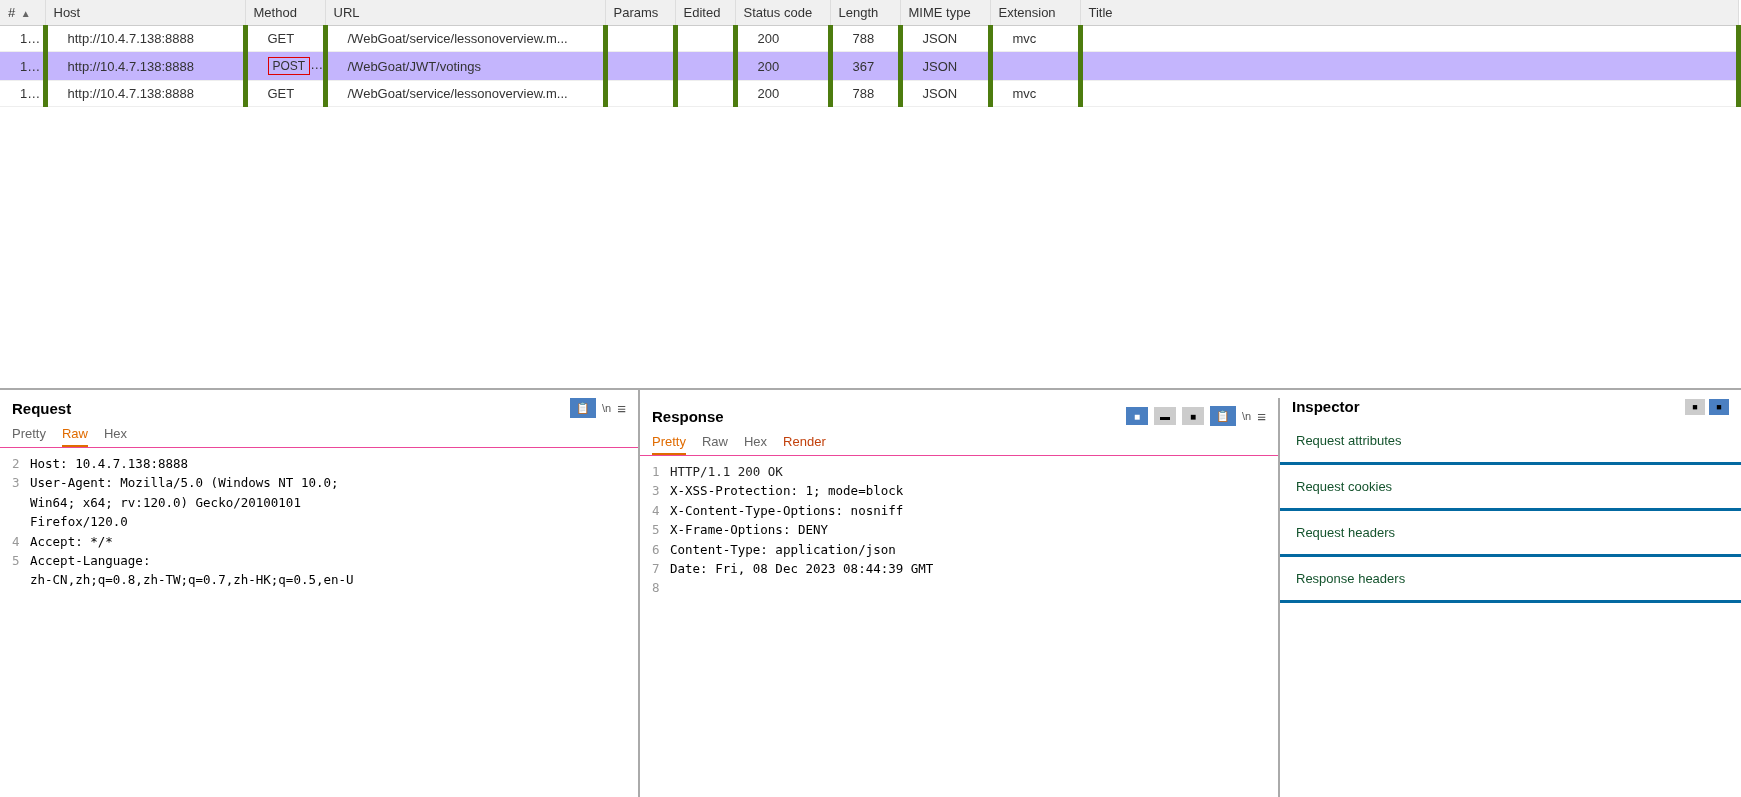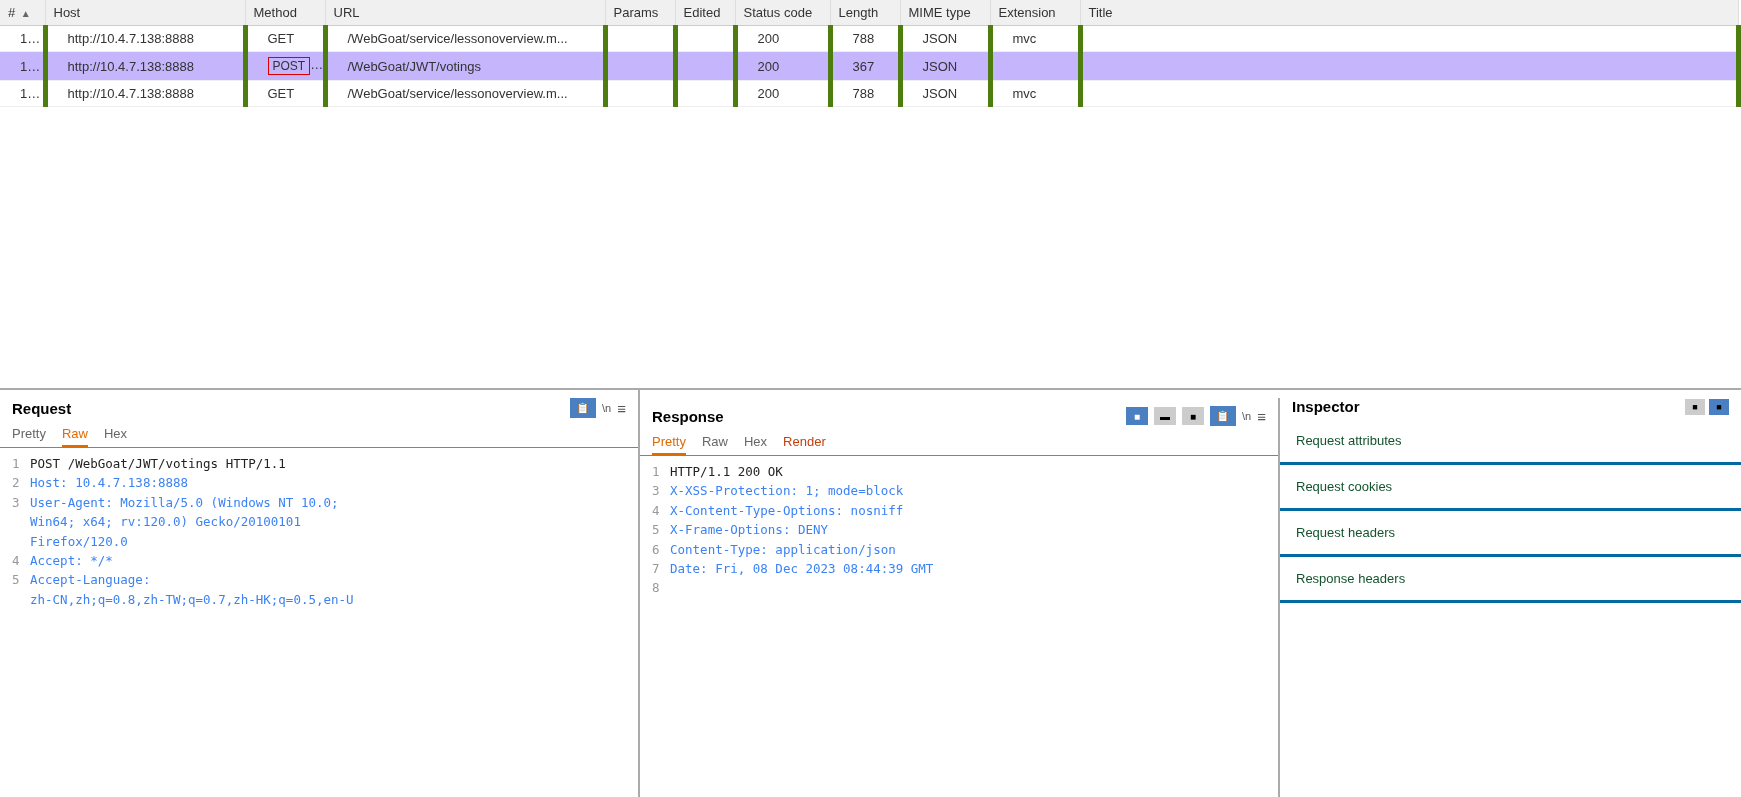--- a/index.html
+++ b/index.html
@@ -177,21 +177,21 @@
     }
 
     .line-num {
       color: #999;
       user-select: none;
       margin-right: 4px;
       display: inline-block;
       min-width: 14px;
     }
 
-    .text-blue { color: #3b82f6; }
+    .text-blue { color: #000000; }
     .text-dark { color: #222; }
 
     
     .inspector-header {
       padding: 8px 12px 4px 12px;
       display: flex;
       align-items: center;
       justify-content: space-between;
     }
 
@@ -294,21 +294,20 @@
         <span class="toolbar-icon-text">\n</span>
         <span class="toolbar-icon-text" style="font-size:15px;">≡</span>
       </div>
     </div>
     <div class="tabs-row">
       <span class="tab">Pretty</span>
       <span class="tab active">Raw</span>
       <span class="tab">Hex</span>
     </div>
     <div class="panel-content" id="request-content">
-    <div><span class="line-num">1</span><span class="text-dark">POST /WebGoat/JWT/votings HTTP/1.1</span></div>
         <div><span class="line-num">2</span><span class="text-blue">Host: 10.4.7.138:8888</span></div>
         <div><span class="line-num">3</span><span class="text-blue">User-Agent: Mozilla/5.0 (Windows NT 10.0;</span></div>
         <div><span class="line-num"> </span><span class="text-blue">Win64; x64; rv:120.0) Gecko/20100101</span></div>
         <div><span class="line-num"> </span><span class="text-blue">Firefox/120.0</span></div>
         <div><span class="line-num">4</span><span class="text-blue">Accept: */*</span></div>
         <div><span class="line-num">5</span><span class="text-blue">Accept-Language:</span></div>
         <div><span class="line-num"> </span><span class="text-blue">zh-CN,zh;q=0.8,zh-TW;q=0.7,zh-HK;q=0.5,en-U</span></div>
       </div>
   </div>
 

